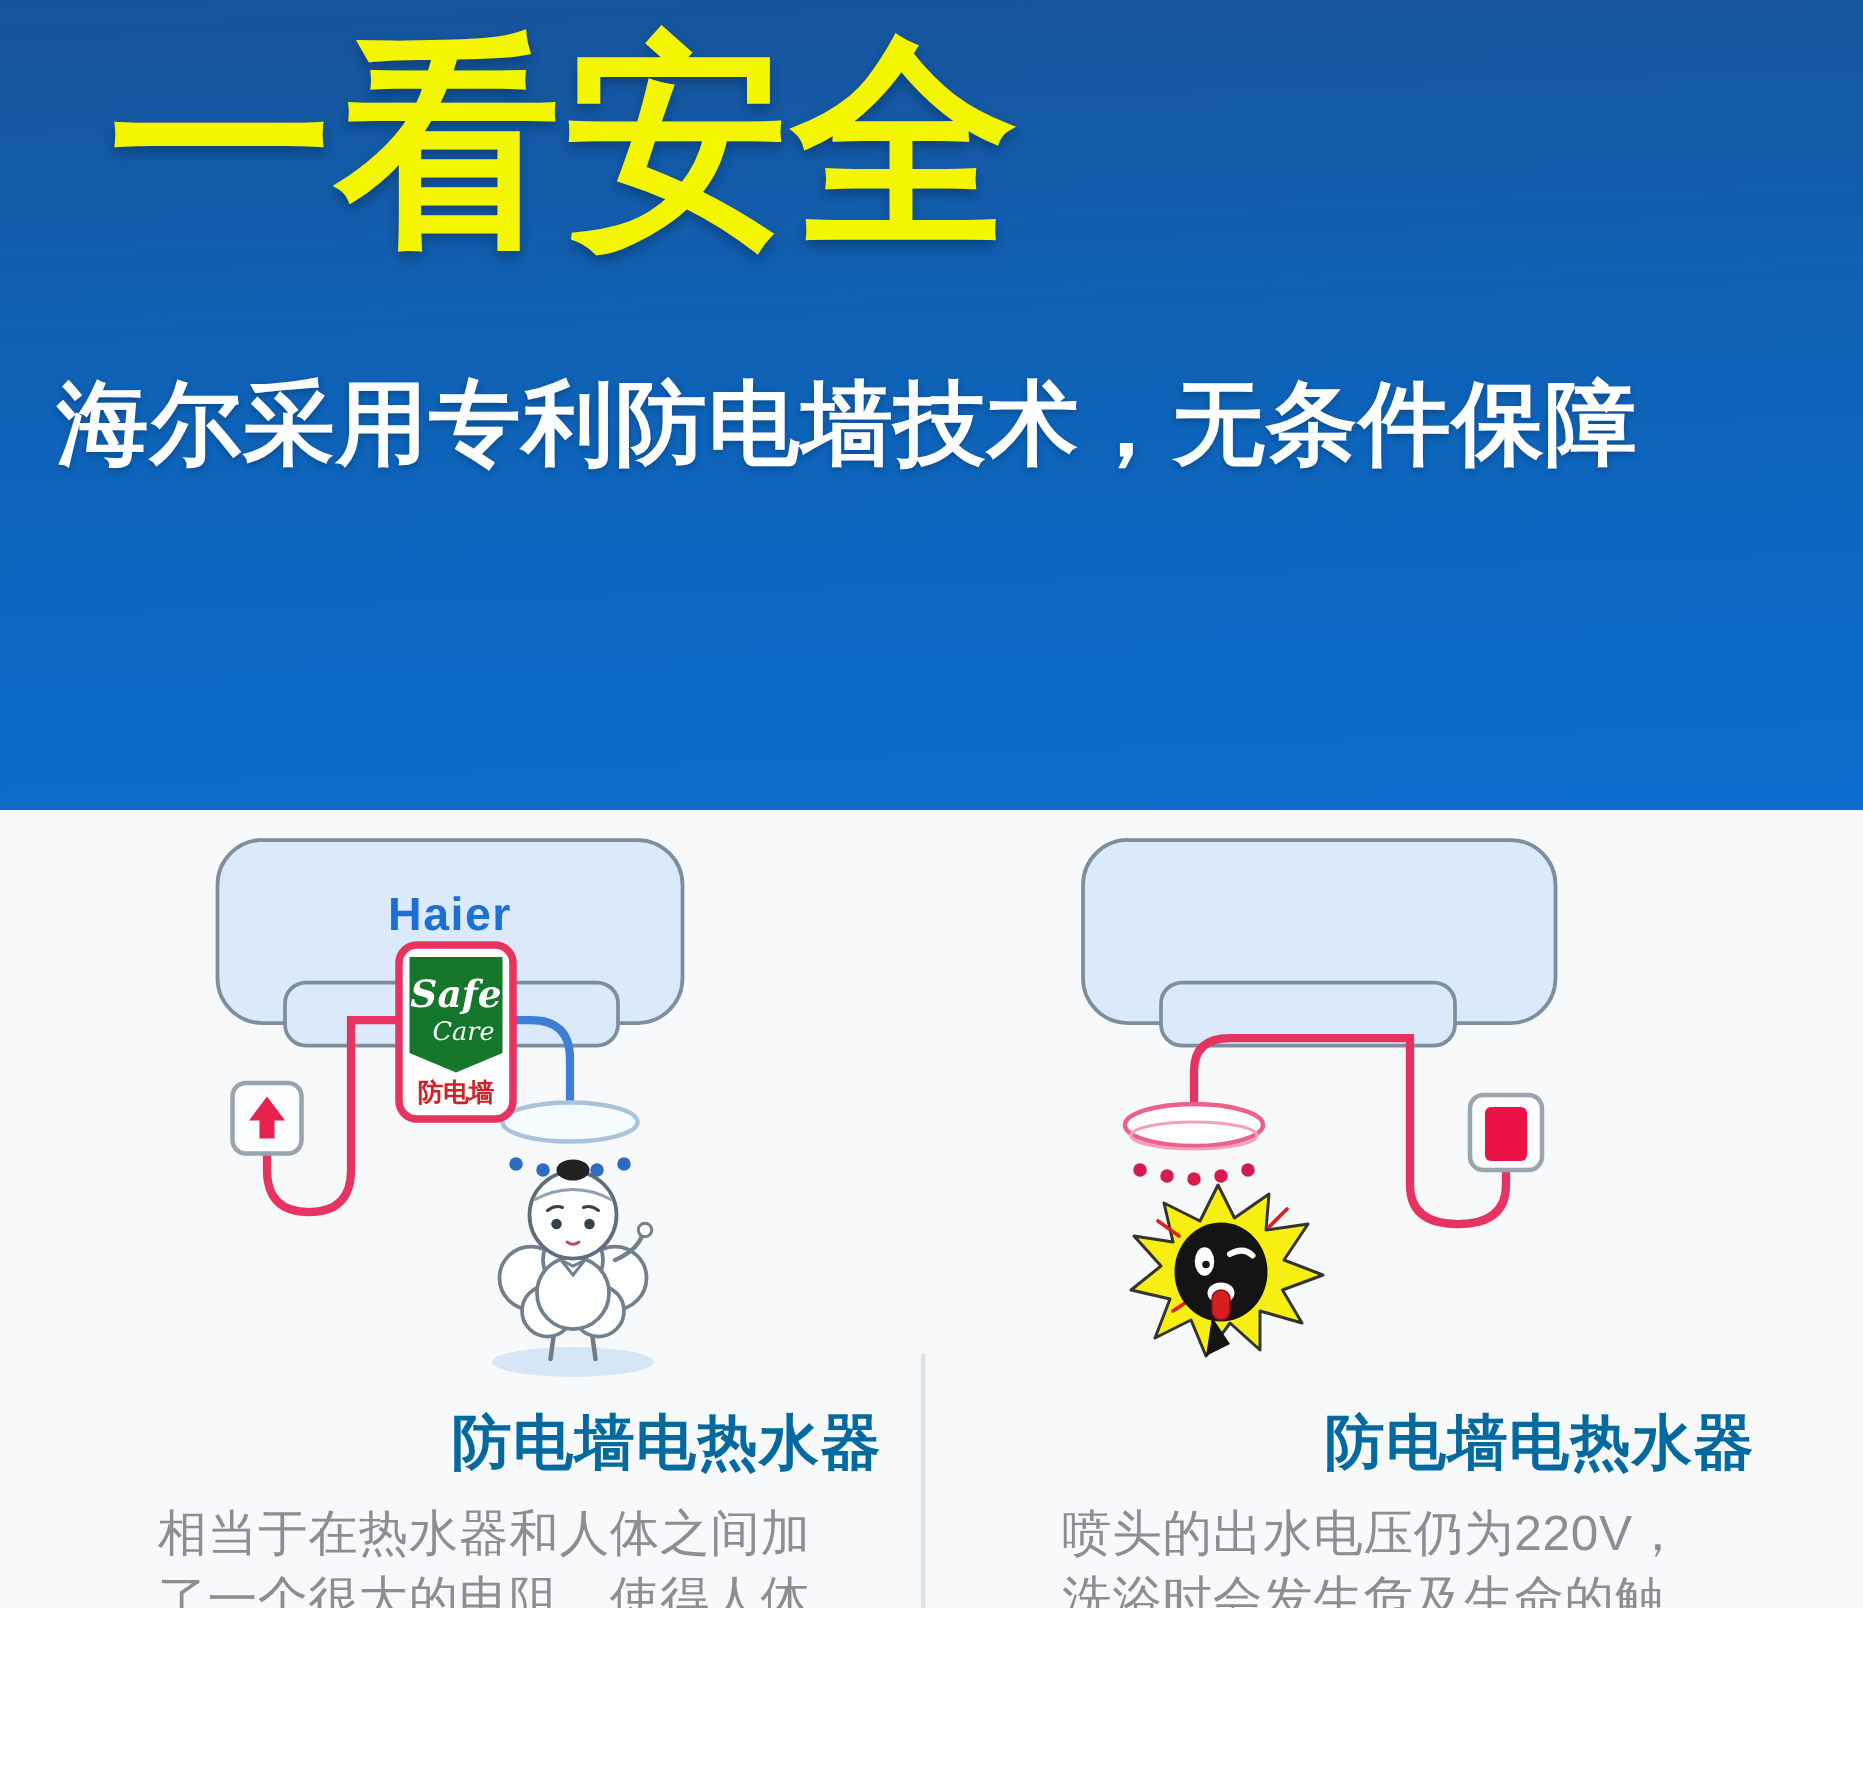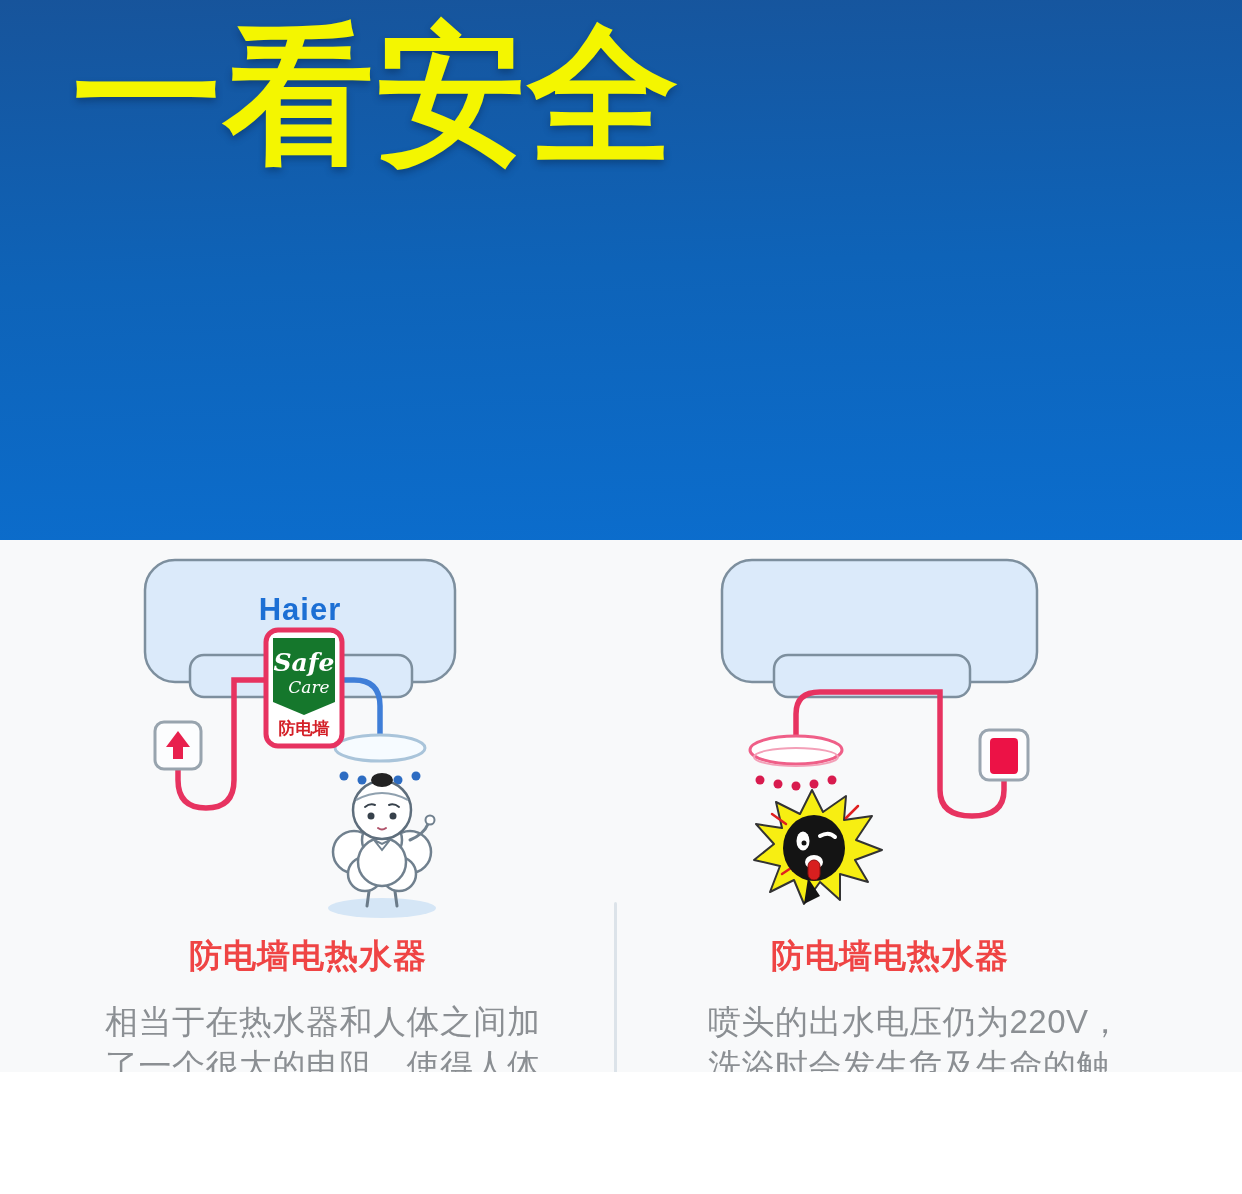--- a/index.html
+++ b/index.html
@@ -29,40 +29,41 @@
     background:#f8f9fa;
   }
   .divider {
     position:absolute; left:614px; top:362px; width:3px; height:256px;
     background:#dce3e9; border-radius:2px;
   }
   .diagram { position:absolute; top:12px; }
   .diagram.dl { left:60px; }
   .diagram.dr { left:622px; }
   .col-heading {
-    position:absolute; top:394px; width:560px; text-align:center;
-    font-size:33px; font-weight:700; color:#ef4444; letter-spacing:1px;
+    position:absolute; top:394px; width:560px; text-align:right;
+    font-size:40px; font-weight:700; color:#0369a1; letter-spacing:1px;
   }
   .col-heading.hl { left:28px; }
   .col-heading.hr { left:610px; }
   .col-body {
     position:absolute; top:460px; font-size:33px; color:#8b8f93;
     line-height:44px; white-space:pre-line; letter-spacing:0.5px;
   }
   .col-body.bl { left:105px; width:470px; }
   .col-body.br { left:692px; width:480px;margin-left:16px; }
 </style>
 </head>
 <body>
 
 <div class="page">
 
   <div class="hero">
     <div class="hero-title">一看安全</div>
     <div class="hero-copy">
+      <div><span>海尔采用专利防电墙技术，无条件保障</span></div>
     </div>
   </div>
 
   <div class="panel">
 
     <svg class="diagram dl" width="560" height="385" viewBox="0 0 560 385">
 
       <rect x="85" y="8" width="310" height="122" rx="30" fill="#dbeafa" stroke="#7d8f9e" stroke-width="2.5"></rect>
       <text x="240" y="68" text-anchor="middle" font-size="31" font-weight="bold" fill="#1c6fd4" letter-spacing="1">Haier</text>
       <rect x="130" y="103" width="222" height="42" rx="14" fill="#dbeafa" stroke="#7d8f9e" stroke-width="2.5"></rect>

